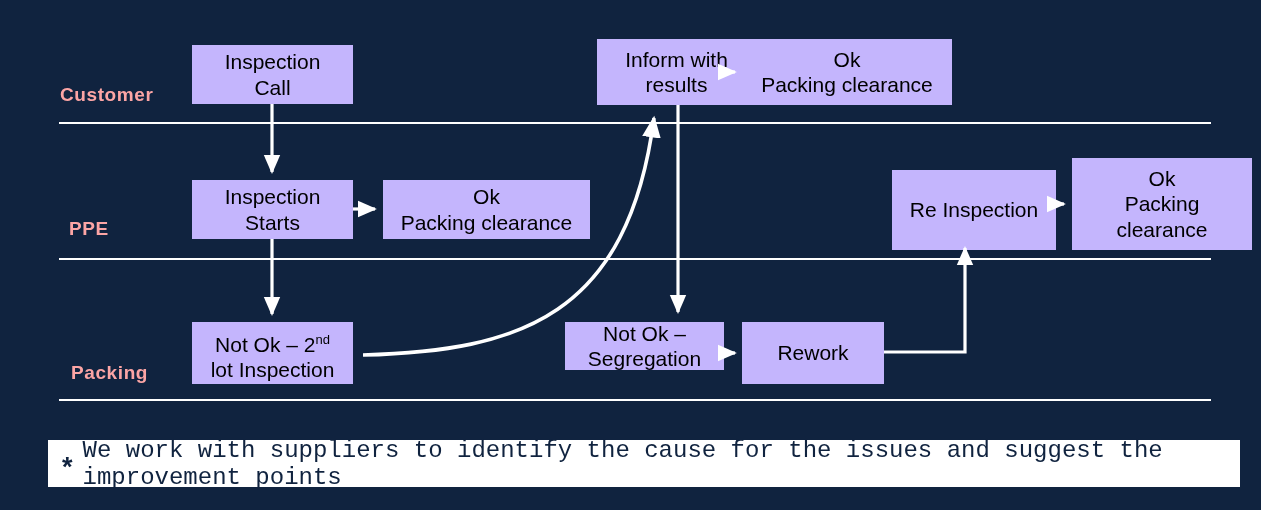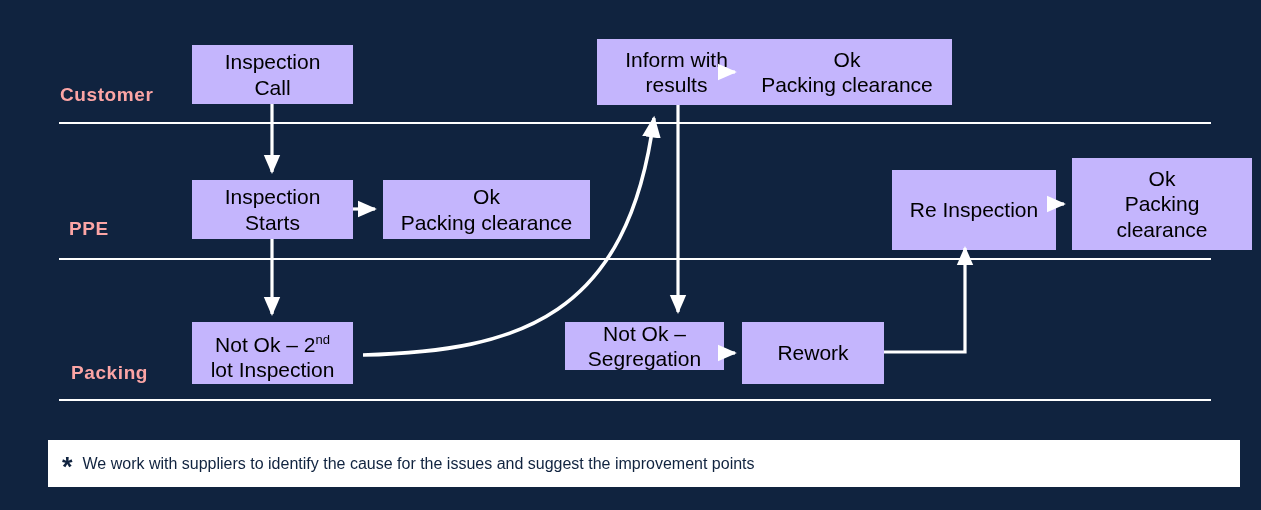--- a/index.html
+++ b/index.html
@@ -72,22 +72,22 @@
     color: #10233f;
     font-size: 27px;
     font-weight: bold;
     line-height: 1;
     margin-right: 10px;
     position: relative;
     top: 4px;
   }
   #footnote-text {
     color: #10233f;
-    font-size: 16px;
-    font-family: Liberation Sans, sans-serif;
+    font-size: 24px;
+    font-family: Liberation Mono, monospace;
   }
 </style>
 </head>
 <body>
 
 <div id="canvas">
 
   <div class="lane-label" style="left:60px; top:84px;">Customer</div>
   <div class="lane-label" style="left:69px; top:218px;text-align:right;">PPE</div>
   <div class="lane-label" style="left:71px; top:362px;">Packing</div>

